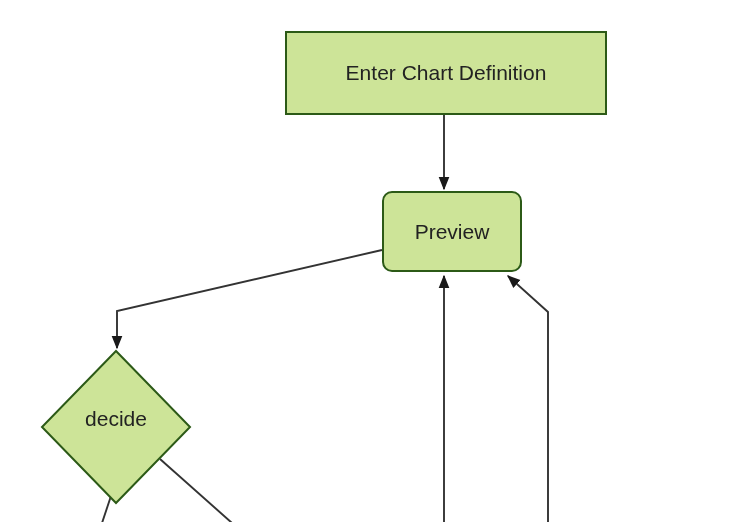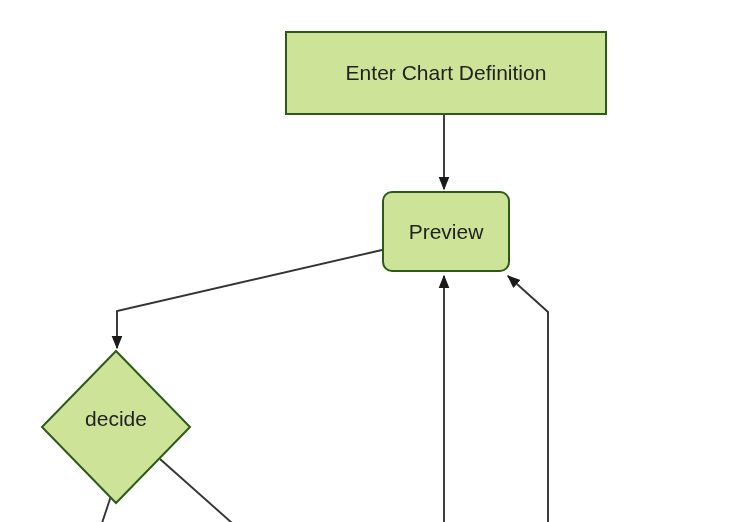--- a/index.html
+++ b/index.html
@@ -47,21 +47,21 @@
     justify-content: center;
     background: var(--node-fill);
     border: 2px solid var(--node-border);
     color: var(--text-color);
     font-size: 21px;
     line-height: 1.2;
     text-align: center;
     cursor: default;
   }
   .node-rect     { left: 285px; top: 31px;  width: 322px; height: 84px; }
-  .node-rounded  { left: 382px; top: 191px; width: 128px; height: 81px; border-radius: 10px; }
+  .node-rounded  { left: 382px; top: 191px; width: 140px; height: 81px; border-radius: 10px; }
   .node-diamond-hit {
     position: absolute;
     left: 42px; top: 343px; width: 148px; height: 152px;
     display: flex; align-items: center; justify-content: center;
     background: transparent; border: none;
     color: var(--text-color);
     font-size: 21px;
   }
   .node-label { white-space: nowrap; }
 </style>

